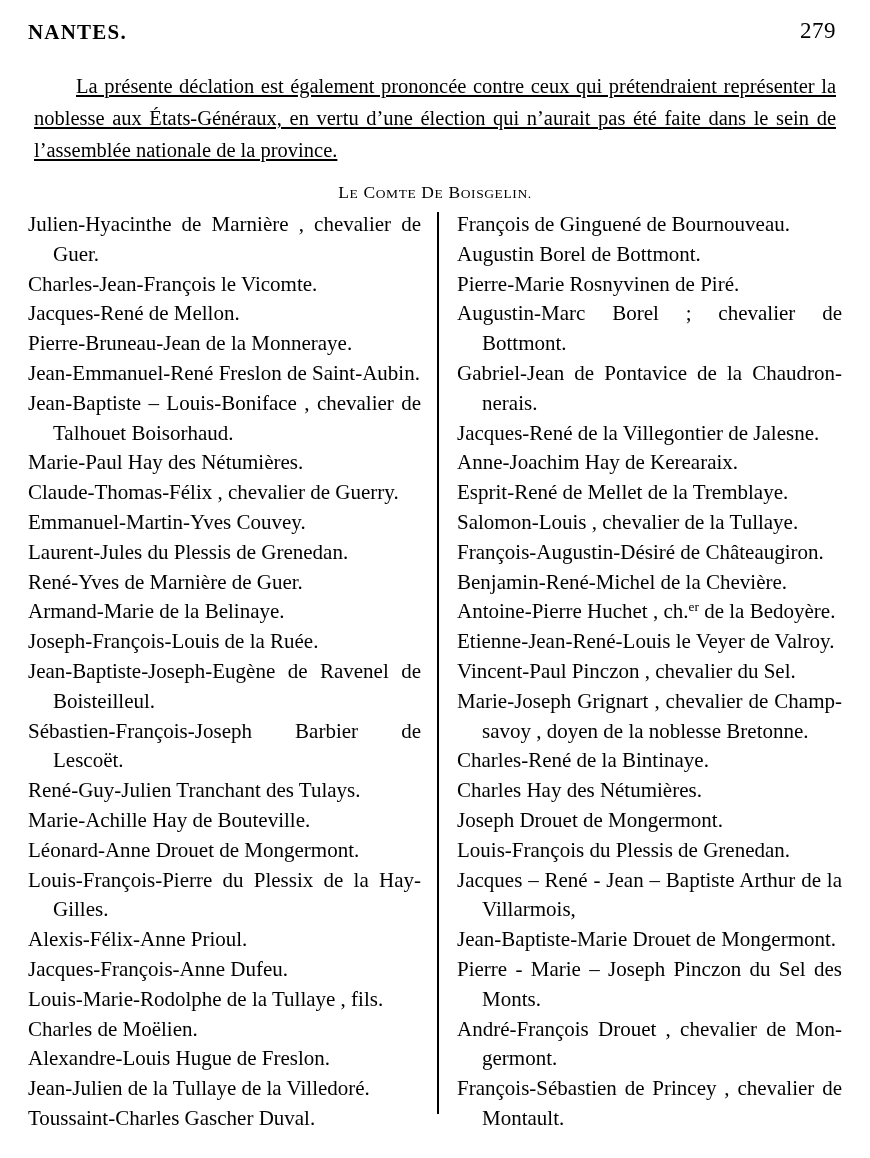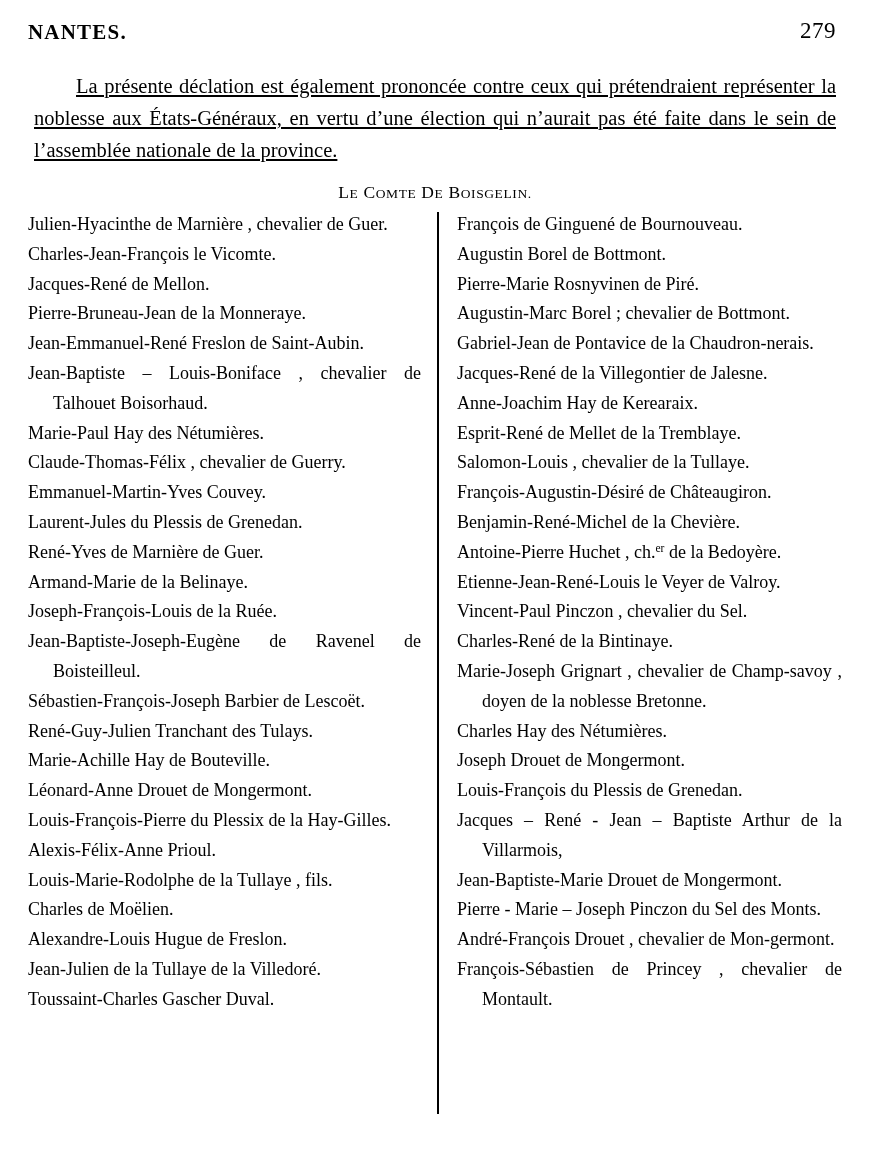--- a/index.html
+++ b/index.html
@@ -86,21 +86,21 @@
   .rule {
     position: absolute;
     left: 409px;
     top: 2px;
     width: 2px;
     height: 902px;
     background: #000000;
   }
 
   .entry {
-    font-size: 18px;
+    font-size: 21px;
     line-height: 29.8px;
     margin: 0;
     padding: 0;
     text-align: justify;
     text-indent: 0;
     padding-left: 25px;
     
     text-indent: -25px;
     -webkit-hyphens: none;
     hyphens: none;
@@ -148,20 +148,21 @@
         <p class="entry">René-Yves de Marnière de Guer.</p>
         <p class="entry">Armand-Marie de la Belinaye.</p>
         <p class="entry">Joseph-François-Louis de la Ruée.</p>
         <p class="entry">Jean-Baptiste-Joseph-Eugène de Ravenel de Boisteilleul.</p>
         <p class="entry">Sébastien-François-Joseph Barbier de Lescoët.</p>
         <p class="entry">René-Guy-Julien Tranchant des Tulays.</p>
         <p class="entry">Marie-Achille Hay de Bouteville.</p>
         <p class="entry">Léonard-Anne Drouet de Mongermont.</p>
         <p class="entry">Louis-François-Pierre du Plessix de la Hay-Gilles.</p>
         <p class="entry">Alexis-Félix-Anne Prioul.</p>
+        <p class="entry">Jacques-François-Anne Dufeu.</p>
         <p class="entry">Louis-Marie-Rodolphe de la Tullaye , fils.</p>
         <p class="entry">Charles de Moëlien.</p>
         <p class="entry">Alexandre-Louis Hugue de Freslon.</p>
         <p class="entry">Jean-Julien de la Tullaye de la Villedoré.</p>
         <p class="entry">Toussaint-Charles Gascher Duval.</p>
       </div>
     <div class="col col-right">
         <p class="entry">François de Ginguené de Bournouveau.</p>
         <p class="entry">Augustin Borel de Bottmont.</p>
         <p class="entry">Pierre-Marie Rosnyvinen de Piré.</p>
@@ -169,22 +170,22 @@
         <p class="entry">Gabriel-Jean de Pontavice de la Chaudron-nerais.</p>
         <p class="entry">Jacques-René de la Villegontier de Jalesne.</p>
         <p class="entry">Anne-Joachim Hay de Kerearaix.</p>
         <p class="entry">Esprit-René de Mellet de la Tremblaye.</p>
         <p class="entry">Salomon-Louis , chevalier de la Tullaye.</p>
         <p class="entry">François-Augustin-Désiré de Châteaugiron.</p>
         <p class="entry">Benjamin-René-Michel de la Chevière.</p>
         <p class="entry">Antoine-Pierre Huchet , ch.<sup class="abbr">er</sup> de la Bedoyère.</p>
         <p class="entry">Etienne-Jean-René-Louis le Veyer de Valroy.</p>
         <p class="entry">Vincent-Paul Pinczon , chevalier du Sel.</p>
+        <p class="entry">Marie-Joseph Grignart , chevalier de Champ-savoy , doyen de la noblesse Bretonne.</p>
         <p class="entry">Charles-René de la Bintinaye.</p>
-        <p class="entry">Marie-Joseph Grignart , chevalier de Champ-savoy , doyen de la noblesse Bretonne.</p>
         <p class="entry">Charles Hay des Nétumières.</p>
         <p class="entry">Joseph Drouet de Mongermont.</p>
         <p class="entry">Louis-François du Plessis de Grenedan.</p>
         <p class="entry">Jacques – René - Jean – Baptiste Arthur de la Villarmois,</p>
         <p class="entry">Jean-Baptiste-Marie Drouet de Mongermont.</p>
         <p class="entry">Pierre - Marie – Joseph Pinczon du Sel des Monts.</p>
         <p class="entry">André-François Drouet , chevalier de Mon-germont.</p>
         <p class="entry">François-Sébastien de Princey , chevalier de Montault.</p>
       </div>
   </div>

